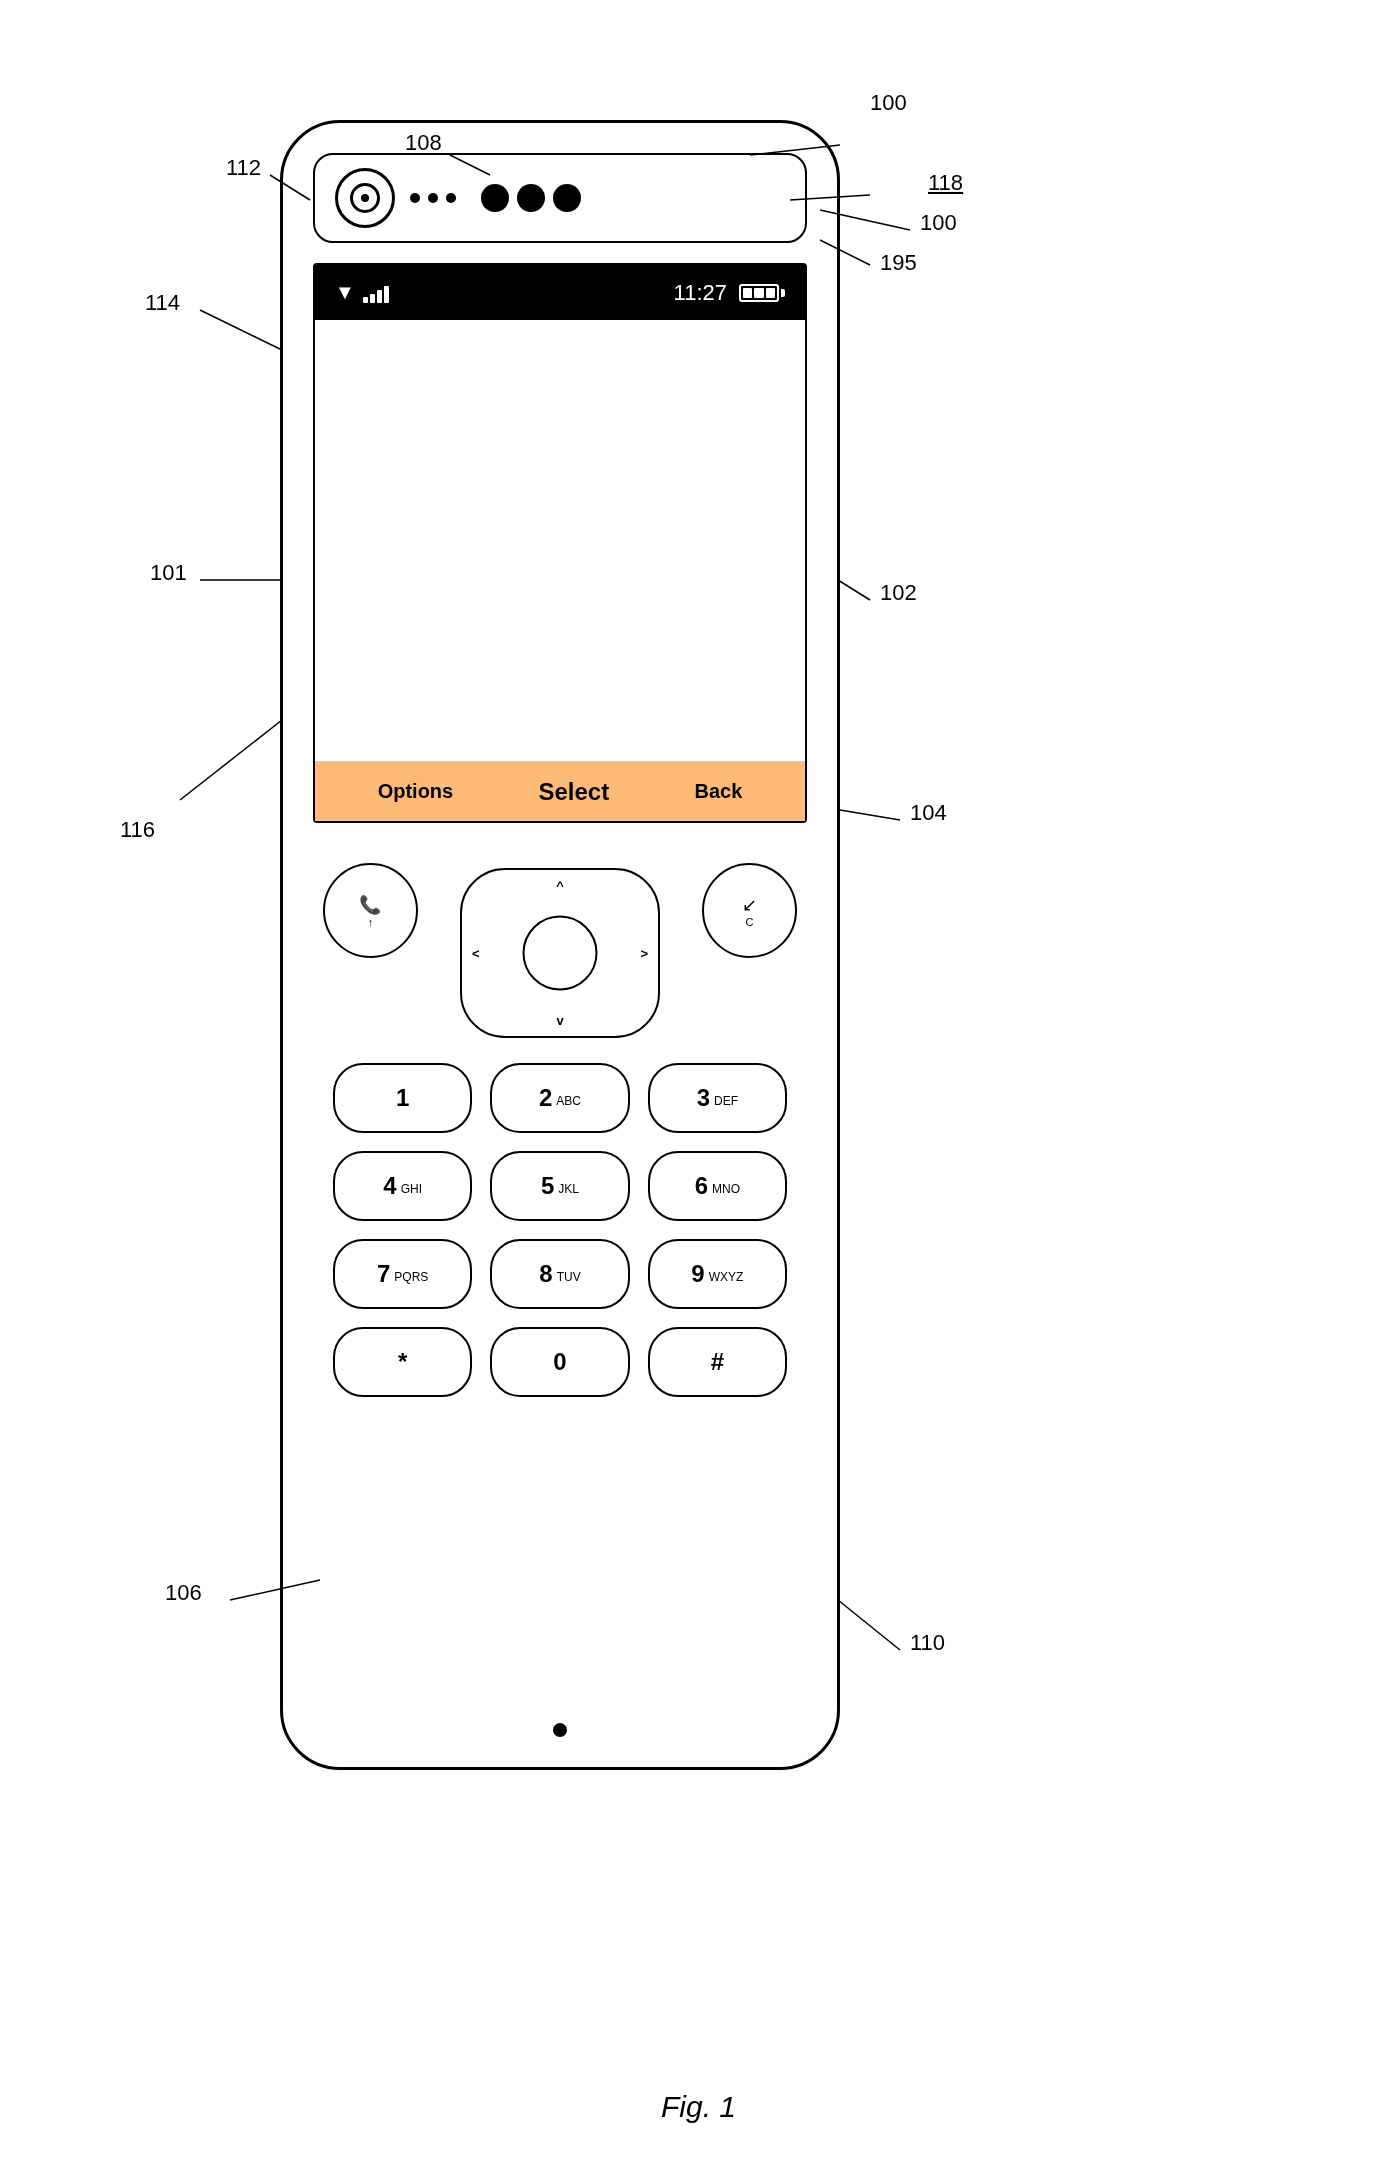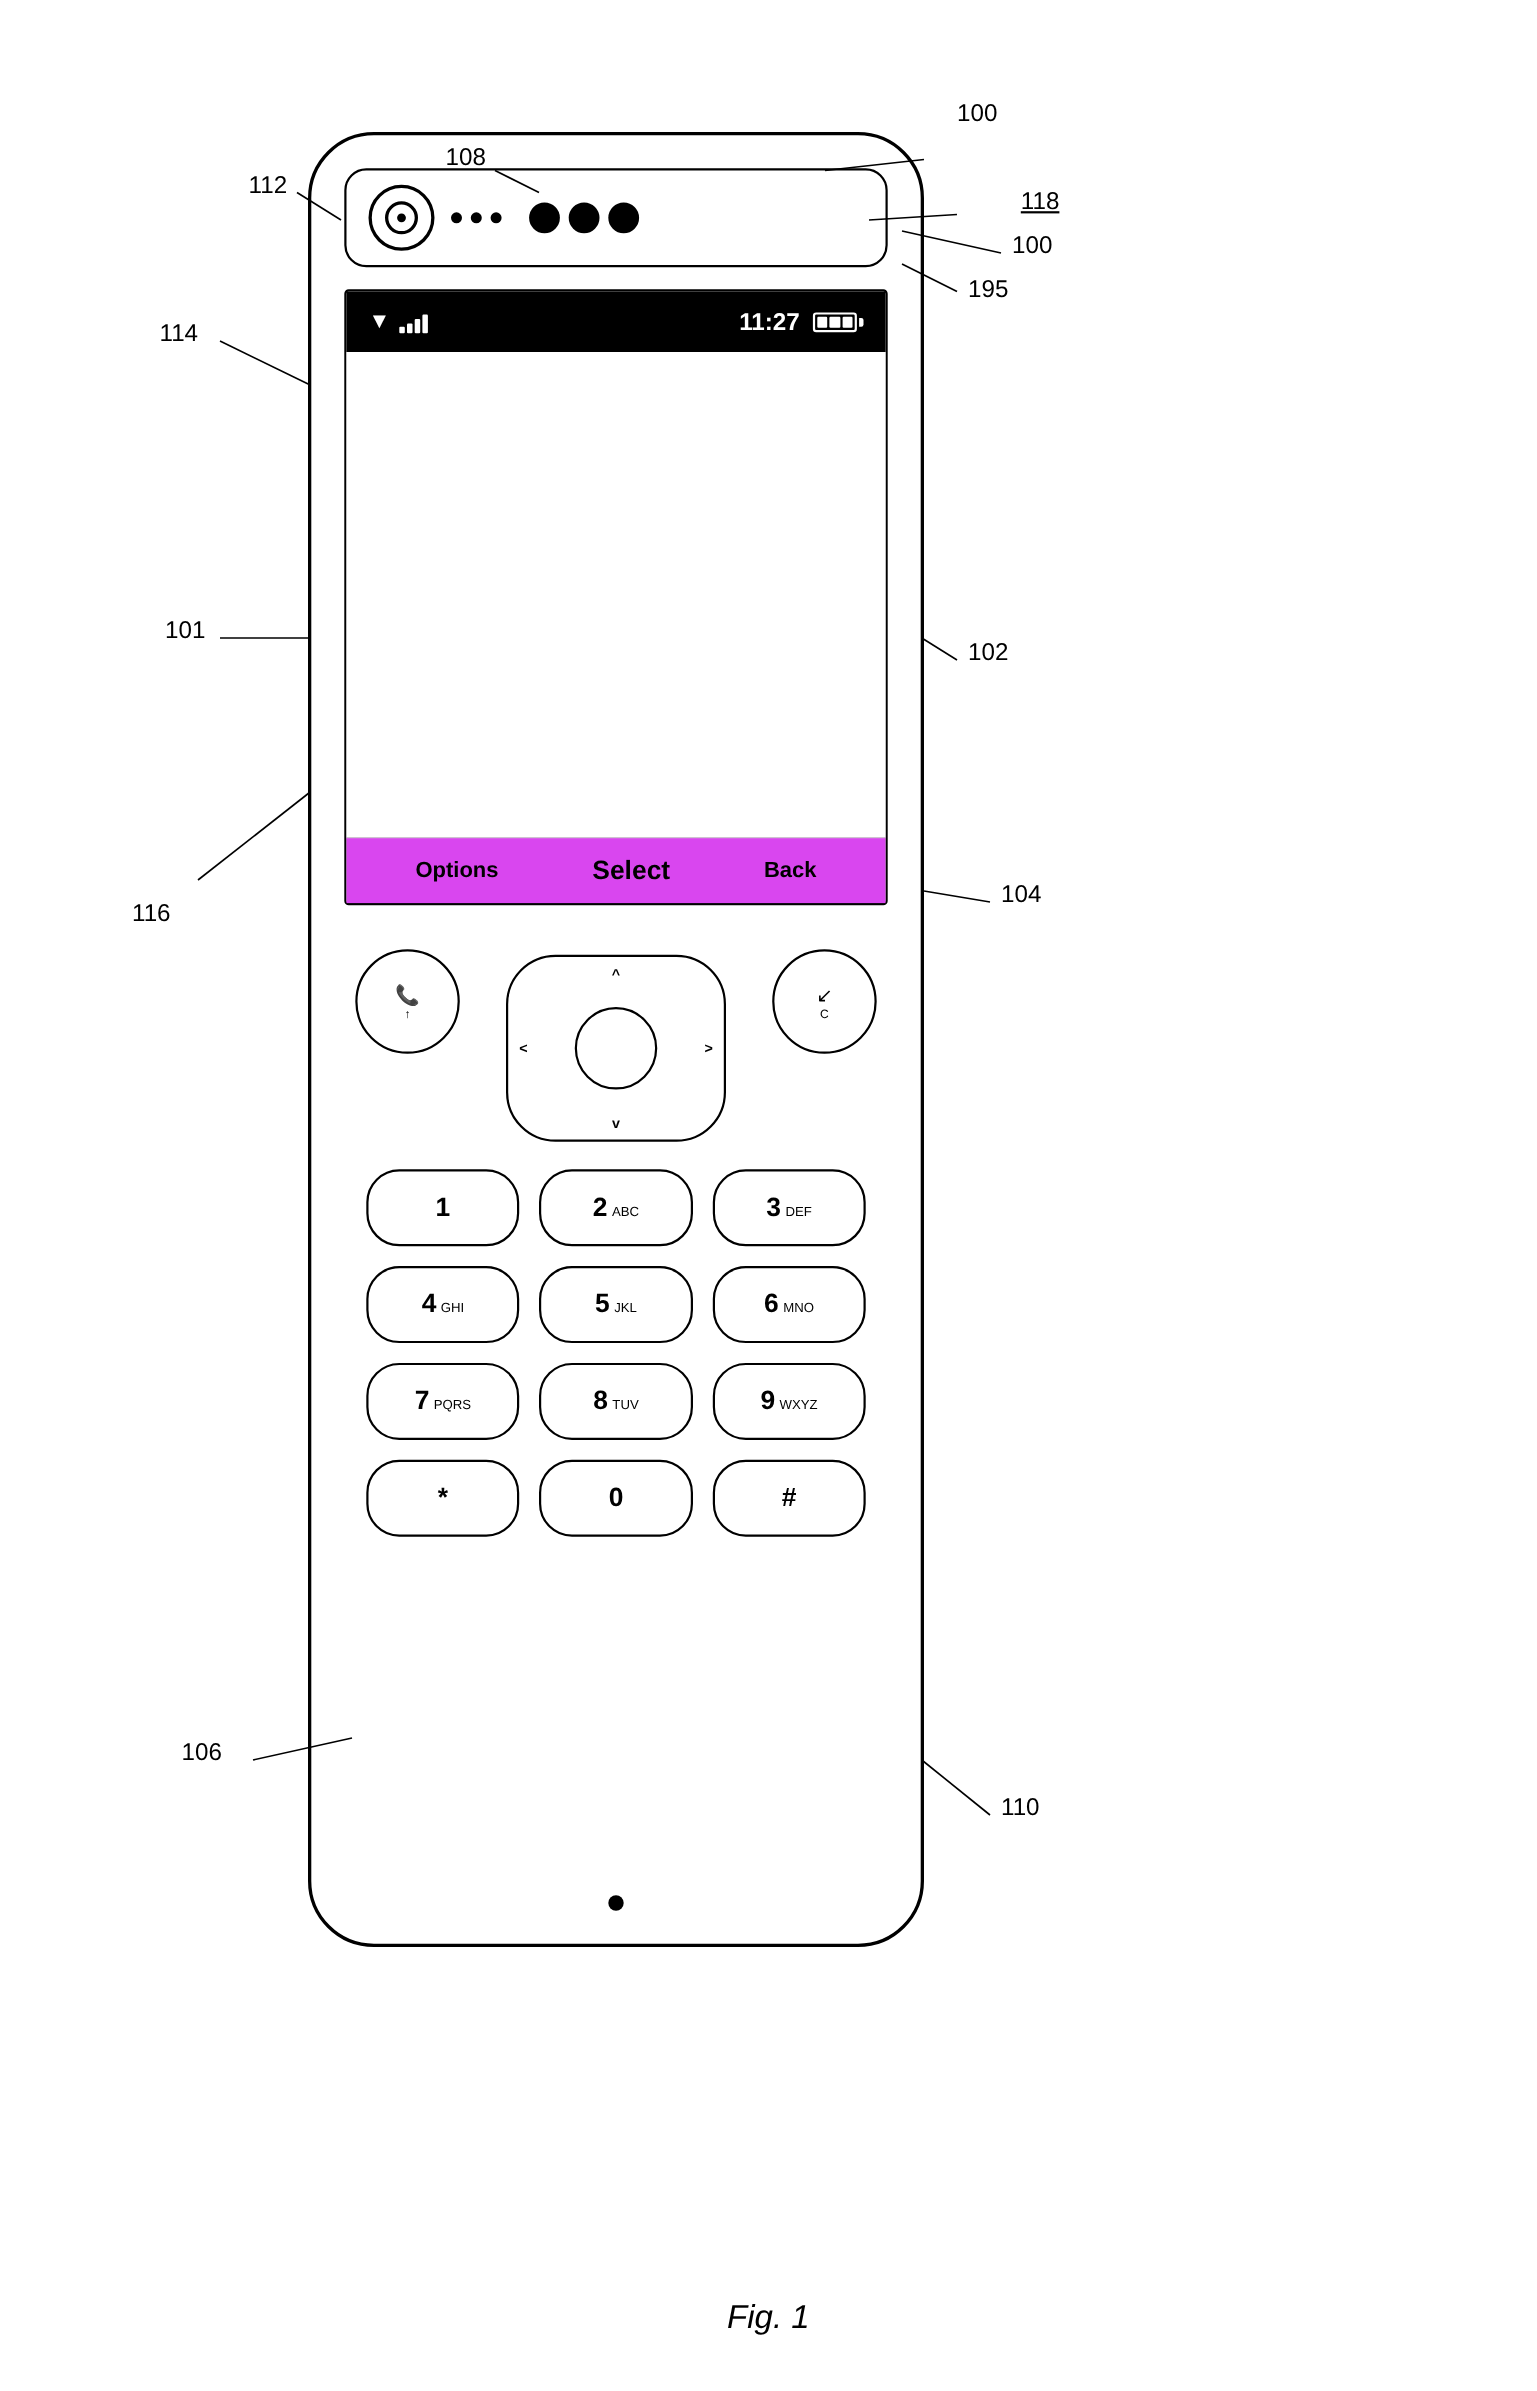--- a/index.html
+++ b/index.html
@@ -189,21 +189,21 @@
       background: #fff;
       height: calc(100% - 55px - 60px);
     }
 
     .soft-key-bar {
       position: absolute;
       bottom: 0;
       left: 0;
       right: 0;
       height: 60px;
-      background: #d946ef;
+      background: #fdba74;
       border-top: 1px solid #ccc;
       display: flex;
       align-items: center;
       justify-content: space-around;
       padding: 0 20px;
     }
 
     .soft-key {
       font-size: 20px;
       font-weight: bold;
@@ -327,21 +327,21 @@
         <div class="signal-area">
           <span style="font-size:20px; color:#fff;">▼</span>
           <div class="signal-bars">
             <div class="signal-bar" style="height:6px;"></div>
             <div class="signal-bar" style="height:9px;"></div>
             <div class="signal-bar" style="height:13px;"></div>
             <div class="signal-bar" style="height:17px;"></div>
           </div>
         </div>
         <div class="time-battery">
-          <span style="font-size:22px; font-weight:bold; color:#fff;">11:27</span>
+          <span style="font-size:22px; font-weight:normal; color:#fff;">11:27</span>
           <div class="battery-icon">
             <div class="battery-body">
               <div class="battery-segment"></div>
               <div class="battery-segment"></div>
               <div class="battery-segment"></div>
             </div>
             <div class="battery-tip"></div>
           </div>
         </div>
       </div>

